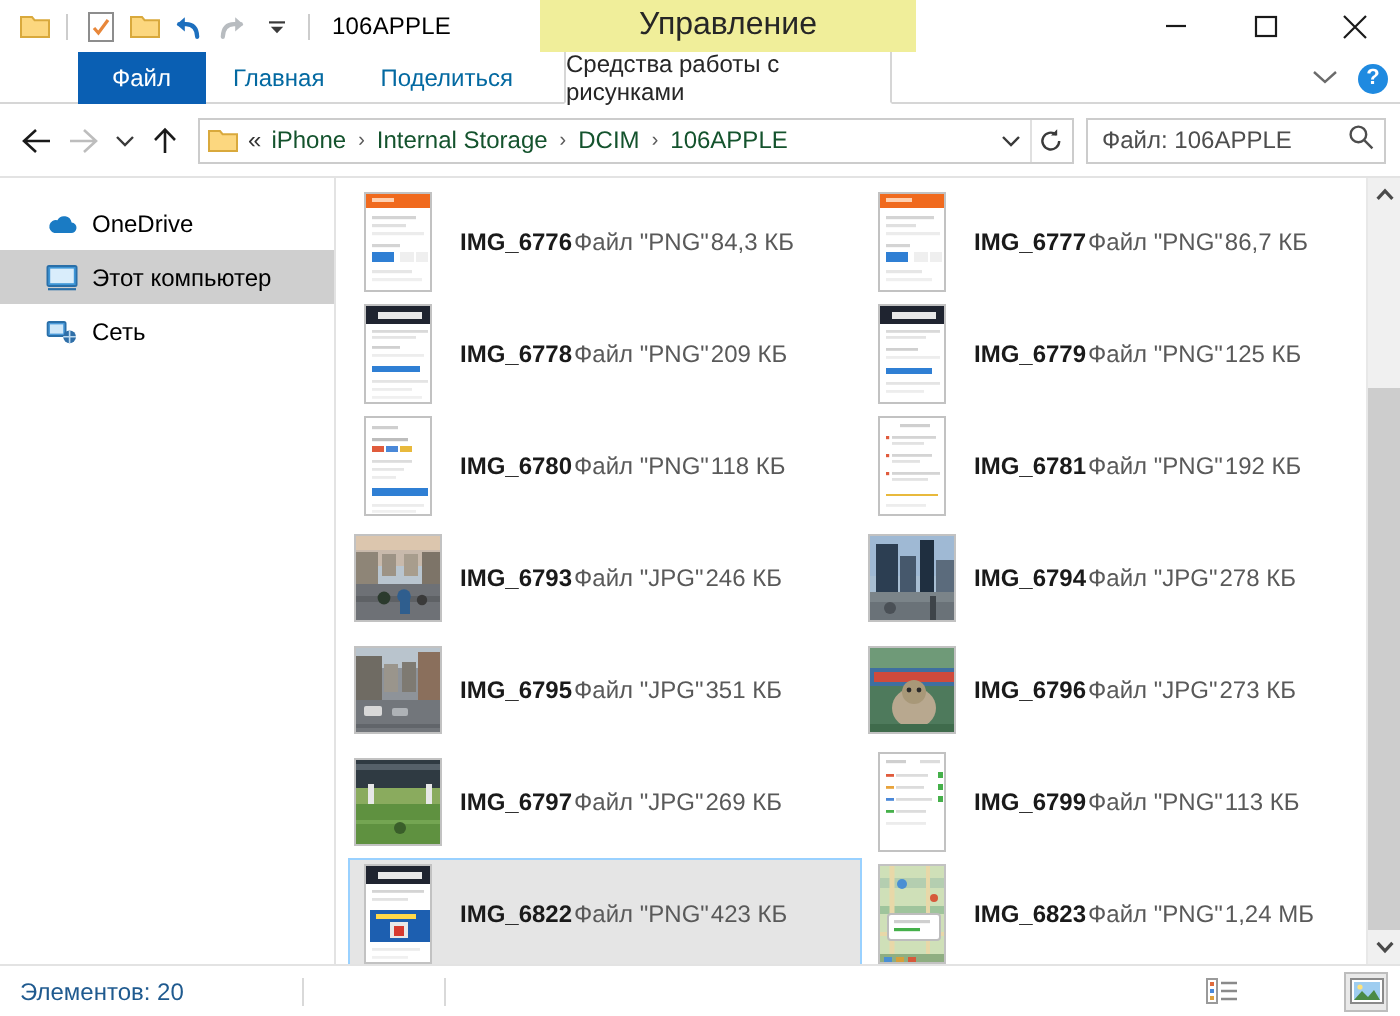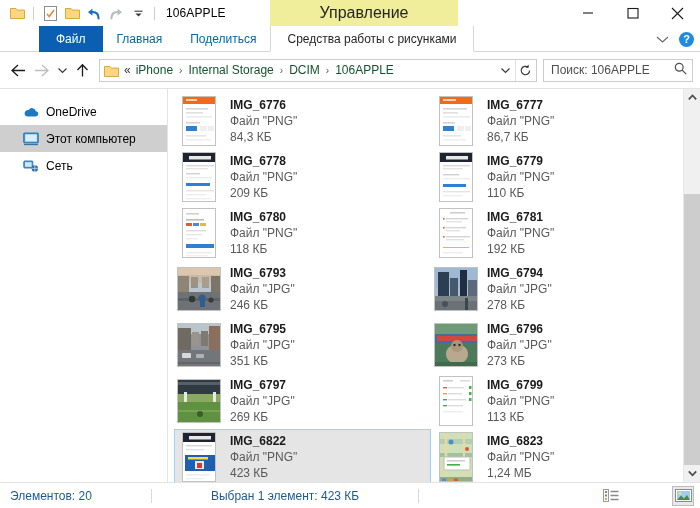--- a/index.html
+++ b/index.html
@@ -66,22 +66,22 @@
     padding: 0 14px;
     font-size: 12px; color: #0369a1;
     height: 26px; white-space: nowrap;
   }
   .tab.file {
     background: #0a5fb3; color: #ffffff;
     padding: 0 17px;
     margin-left: 39px;
   }
   .ctx-tab-sub {
-    position: absolute; left: 270px; top: 0;
-    width: 204px; height: 26px;
+    position: absolute; left: 282px; top: 0;
+    width: 164px; height: 26px;
     background: #ffffff;
     border-left: 1px solid #d6d6d6;
     border-right: 1px solid #d6d6d6;
     border-bottom: 1px solid #ffffff;
     display: flex; align-items: center; justify-content: center;
     font-size: 12px; color: #262626;
   }
   .ribbon-right {
     position: absolute; right: 6px; top: 0;
     height: 26px; display: flex; align-items: center; gap: 10px;
@@ -182,21 +182,21 @@
     display: flex; align-items: center; justify-content: center;
   }
   .thumb-inner {
     border: 1px solid #c2c2c2;
     background: #fff;
     overflow: hidden;
     position: relative;
   }
   .thumb-shot { width: 34px; height: 50px; }
   .thumb-photo { width: 44px; height: 44px; }
-  .meta { display: flex; flex-direction: column; justify-content: center; min-width: 0; gap: 1px; }
+  .meta { display: flex; justify-content: center; min-width: 0; gap: 1px; }
   .fname { font-size: 12px; color: #1a1a1a; font-weight: bold; line-height: 15px; white-space: nowrap; }
   .ftype, .fsize { font-size: 12px; color: #595959; line-height: 15px; white-space: nowrap; }
 
   
   .vscroll {
     position: absolute; right: 0; top: 0; bottom: 0;
     width: 17px; background: #f0f0f0;
     border-left: 1px solid #e8e8e8;
     display: flex; flex-direction: column;
   }
@@ -361,21 +361,21 @@
       </div>
       <div class="crumb-refresh">
         <svg width="13" height="13" viewBox="0 0 13 13">
           <path d="M10.6 6.5a4.2 4.2 0 1 1-1.5-3.2" stroke="#3a3a3a" stroke-width="1.2" fill="none"></path>
           <path d="M9.6 0.6v3.1H6.5z" fill="#3a3a3a"></path>
         </svg>
       </div>
     </div>
 
     <div class="searchbox">
-      <span>Поиск: 106APPLE</span>
+      <span>Файл: 106APPLE</span>
       <span>
         <svg width="13" height="13" viewBox="0 0 13 13">
           <circle cx="5.2" cy="5.2" r="3.9" fill="none" stroke="#4d4d4d" stroke-width="1.2"></circle>
           <path d="M8.2 8.2l4 4" stroke="#4d4d4d" stroke-width="1.2"></path>
         </svg>
       </span>
     </div>
   </div>
 
   <div class="body">
@@ -505,21 +505,21 @@
                 <rect x="3" y="25" width="27" height="1.4" fill="#ededed"></rect>
                 <rect x="3" y="31" width="23" height="3" fill="#2f7fd4"></rect>
                 <rect x="3" y="38" width="27" height="1.4" fill="#e4e4e4"></rect>
                 <rect x="3" y="42" width="19" height="1.4" fill="#ededed"></rect>
               </svg>
             </div>
           </div>
           <div class="meta">
             <div class="fname">IMG_6779</div>
             <div class="ftype">Файл "PNG"</div>
-            <div class="fsize">110 КБ</div>
+            <div class="fsize">125 КБ</div>
           </div>
         </div>
 
         <div class="tile">
           <div class="thumb">
             <div class="thumb-inner thumb-shot">
               <svg width="34" height="50" viewBox="0 0 34 50">
                 <rect width="34" height="50" fill="#ffffff"></rect>
                 <rect x="3" y="4" width="13" height="1.6" fill="#cfcfcf"></rect>
                 <rect x="3" y="10" width="18" height="1.6" fill="#bdbdbd"></rect>
@@ -789,21 +789,20 @@
               <path d="M0.8 1.4l3.7 4 3.7-4" stroke="#4a4a4a" stroke-width="1.6" fill="none"></path>
             </svg>
         </div>
       </div>
     </div>
   </div>
 
   <div class="statusbar">
     <span class="status-txt">Элементов: 20</span>
     <span class="status-sep"></span>
-    <span class="status-txt">Выбран 1 элемент: 423 КБ</span>
     <span class="status-sep"></span>
     <span class="status-spacer"></span>
     <span class="viewbtn">
       <svg width="16" height="13" viewBox="0 0 16 13">
         <rect x="0.5" y="0.5" width="5" height="12" fill="none" stroke="#9a9a9a"></rect>
         <rect x="2" y="2" width="2" height="2" fill="#e06a3c"></rect>
         <rect x="2" y="5.5" width="2" height="2" fill="#4a88d8"></rect>
         <rect x="2" y="9" width="2" height="2" fill="#e0a03c"></rect>
         <path d="M7.5 2.5h8M7.5 6.5h8M7.5 10.5h8" stroke="#8a8a8a" stroke-width="1.3"></path>
       </svg>

